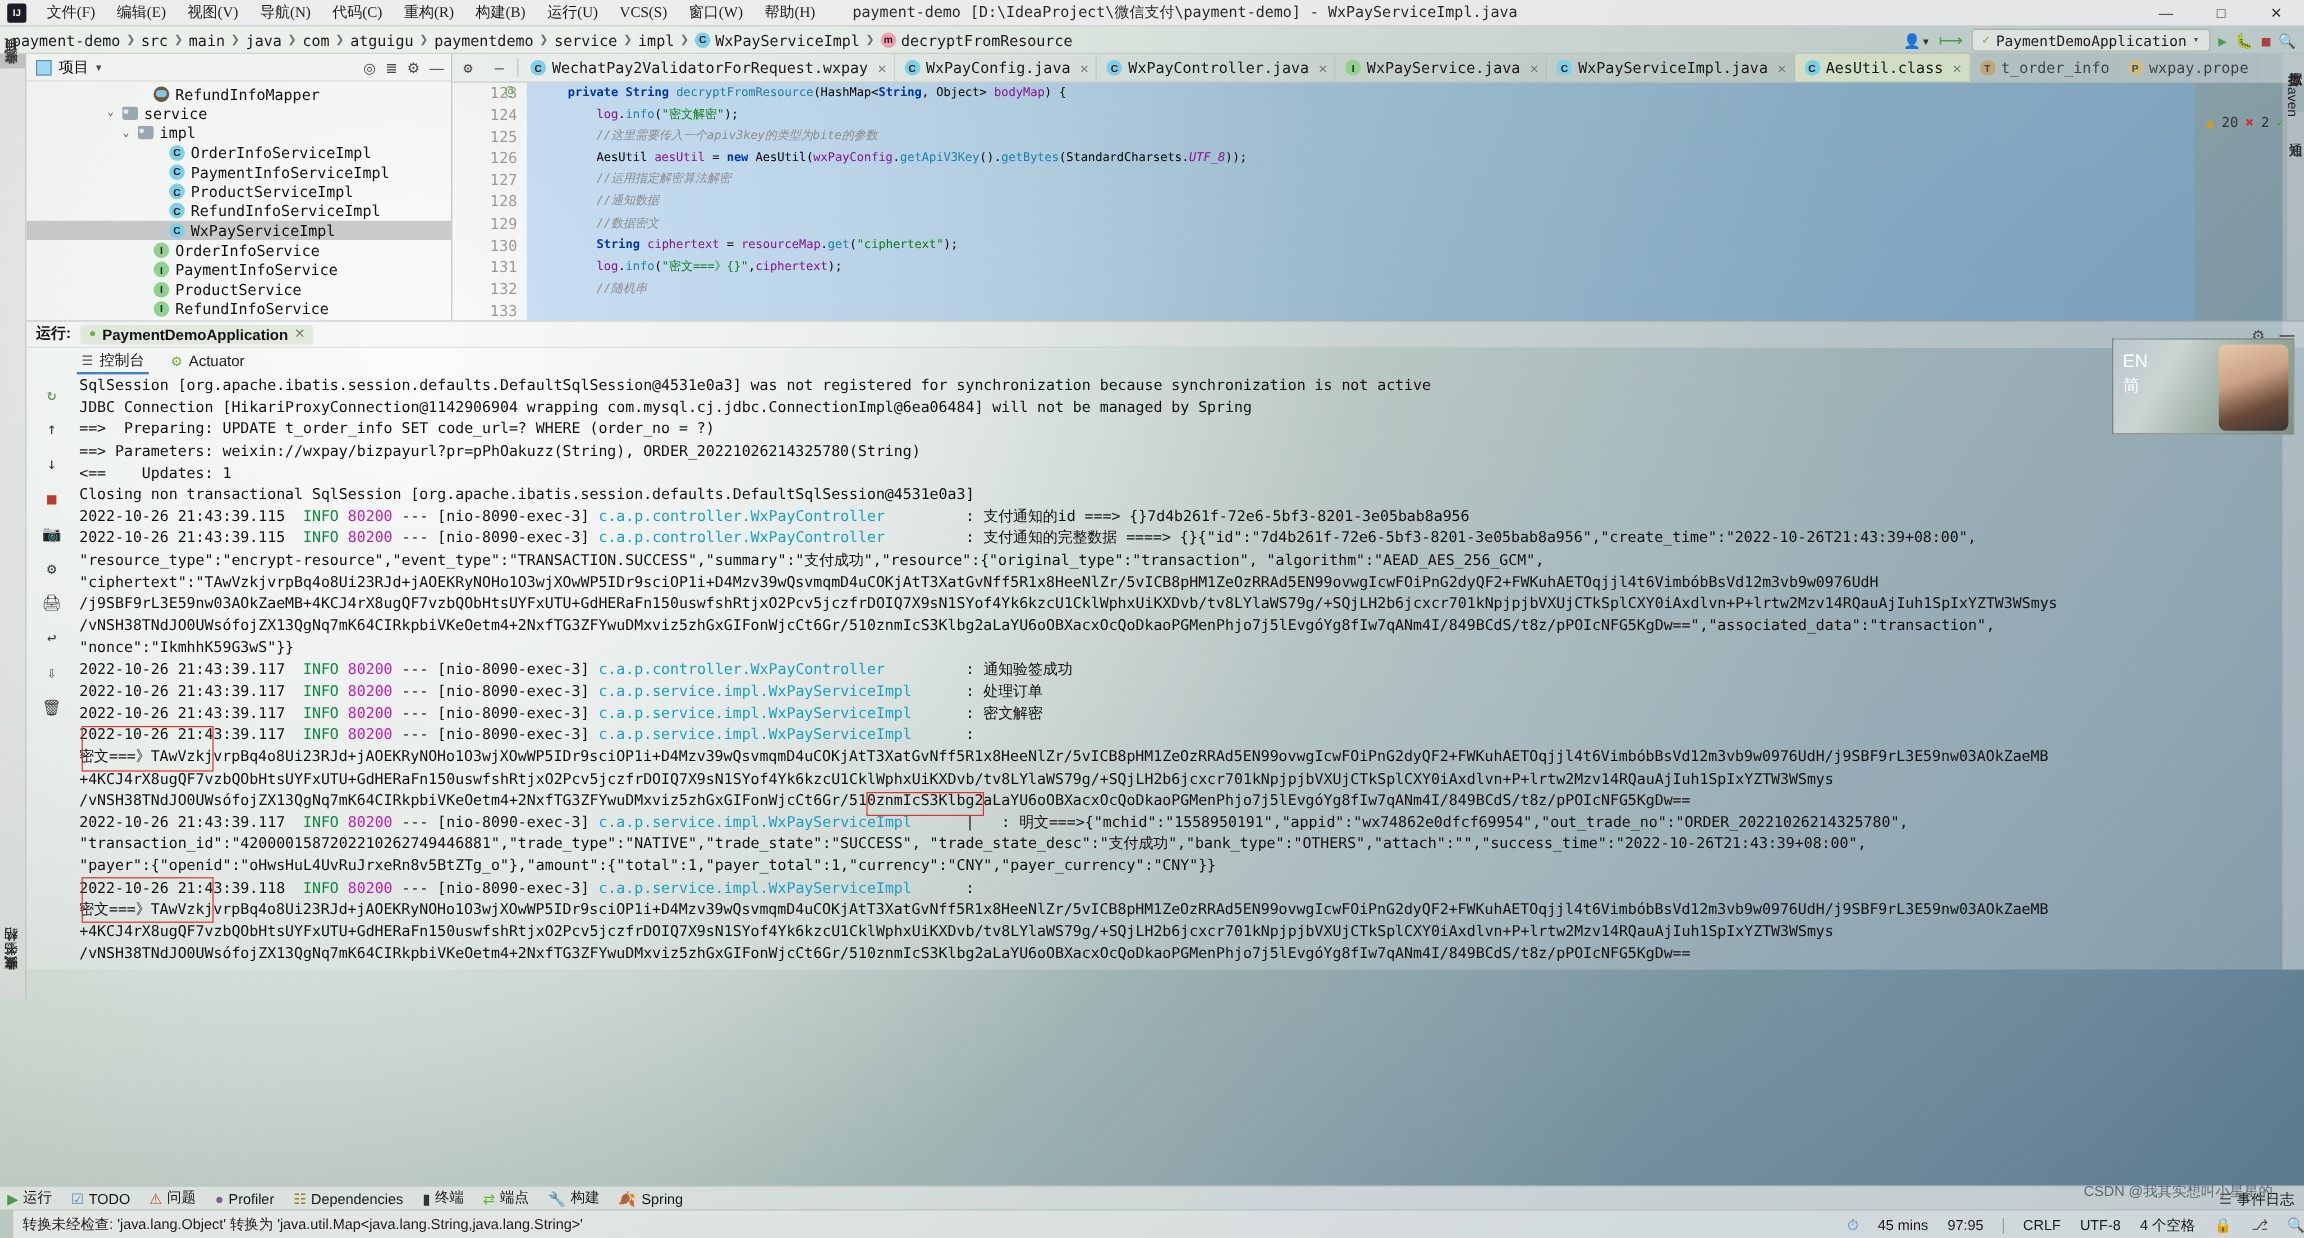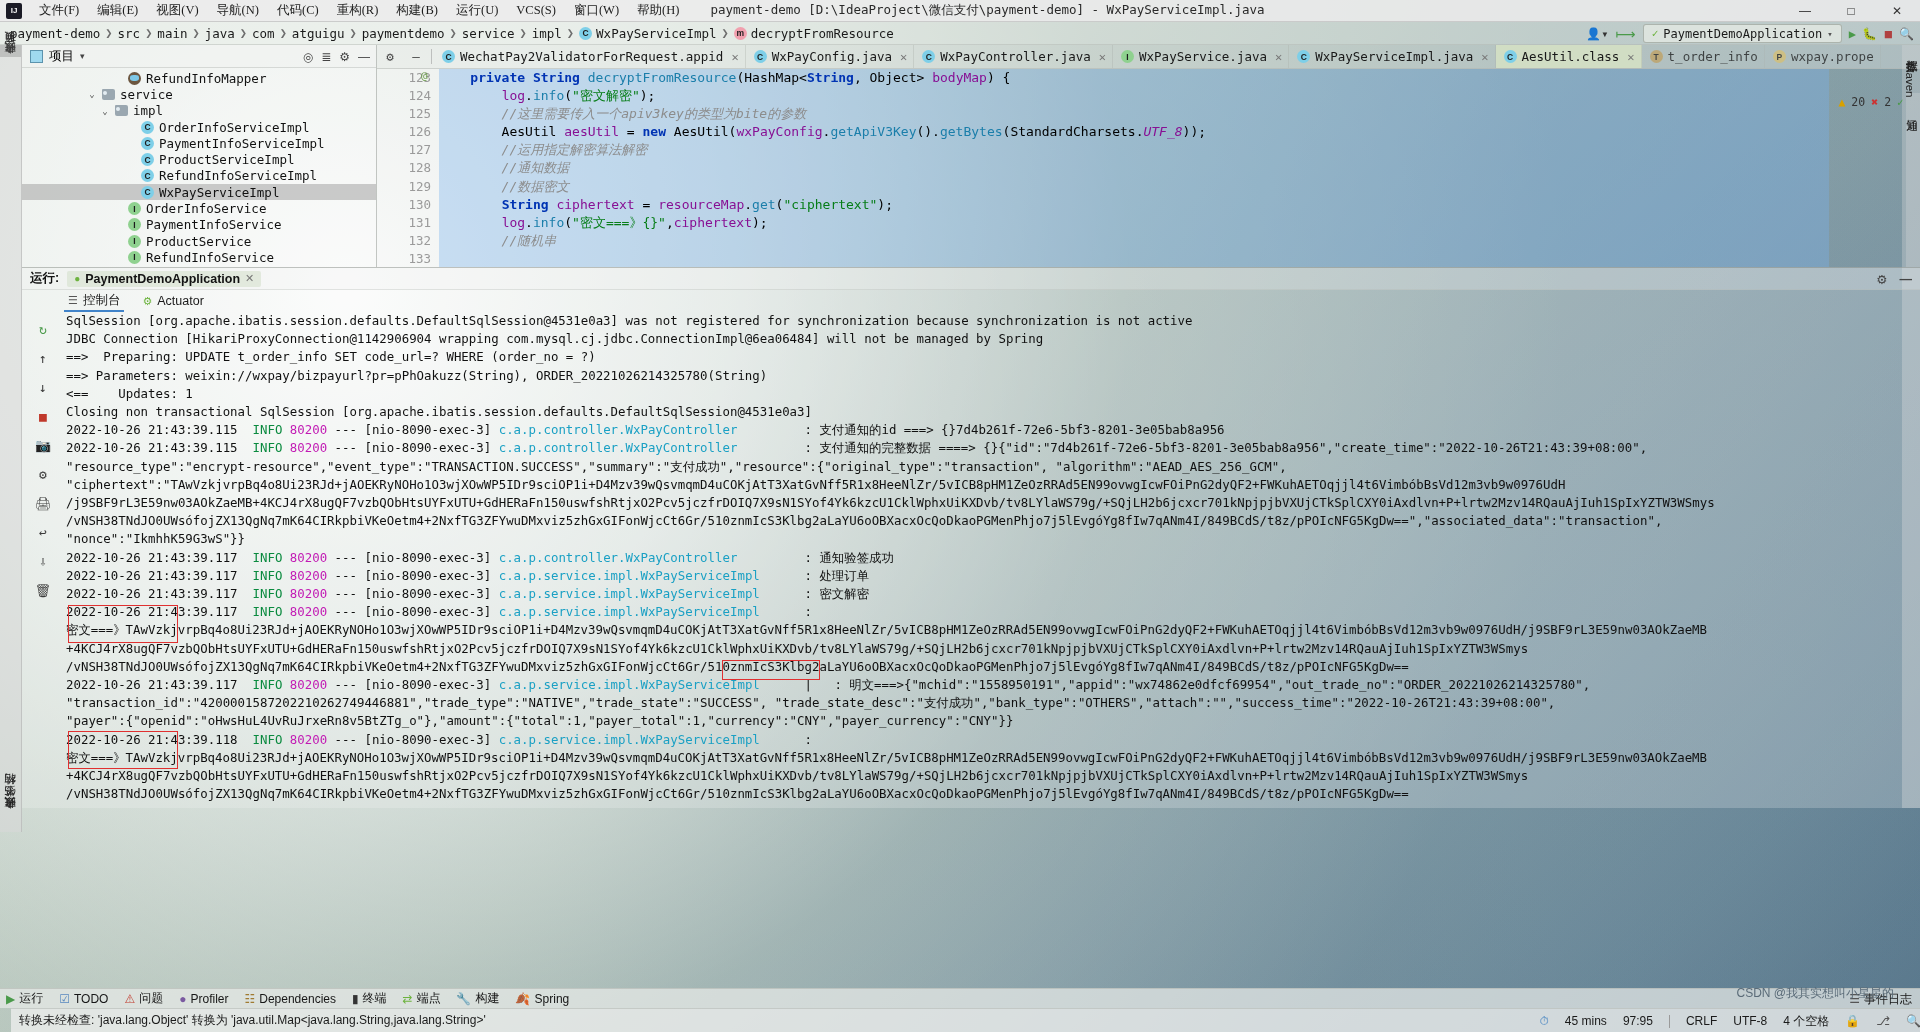--- a/index.html
+++ b/index.html
@@ -139,21 +139,21 @@
   .codearea{ position:relative; height:198px; overflow:hidden;
              background:rgba(255,255,255,0.03); }
   .gutter{
     position:absolute;left:0;top:0;width:62px;height:198px;
     background:rgba(238,240,238,0.20);
     text-align:right; color:#9a9a9a; font-size:12.5px;
   }
   .gline{height:18.1px;line-height:18.1px;padding-right:8px;}
   .gmark{position:absolute;left:44px;color:#6f9f4f;font-size:11px;}
   .codelines{ position:absolute; left:62px; top:0; right:0; }
-  .cline{ height:18.1px; line-height:18.1px; white-space:pre; font-size:13px; }
+  .cline{ height:18.1px; line-height:18.1px; white-space:pre; font-size:10px; padding-left:10px; }
   .cline.hl{ background:rgba(255,250,205,0.28); }
   .selblock{
     position:absolute; left:62px; top:0; width:1390px; height:198px;
     background:rgba(120,175,235,0.38);
   }
   .kw{color:#0033b3;font-weight:bold;}
   .meth{color:#1a7eaa;}
   .fld{color:#871094;}
   .str{color:#067d17;}
   .cmt{color:#8c8c8c;font-style:italic;}
@@ -427,21 +427,21 @@
       </div>
   </div>
 
   <div class="editorwrap">
     <div class="tabbar">
       <div class="tbtn">⚙</div>
       <div class="tbtn">—</div>
       <div class="tabdiv"></div>
       <div class="etab">
         <span class="cico c">C</span>
-        <span>WechatPay2ValidatorForRequest.appid</span>
+        <span>WechatPay2ValidatorForRequest.wxpay</span>
         <span class="x">✕</span>
       </div>
       <div class="etab">
         <span class="cico c">C</span>
         <span>WxPayConfig.java</span>
         <span class="x">✕</span>
       </div>
       <div class="etab">
         <span class="cico c">C</span>
         <span>WxPayController.java</span>
@@ -555,20 +555,25 @@
       <div class="rt">🗑</div>
     </div>
 
     <div class="console" id="console"><div>SqlSession [org.apache.ibatis.session.defaults.DefaultSqlSession@4531e0a3] was not registered for synchronization because synchronization is not active</div><div>JDBC Connection [HikariProxyConnection@1142906904 wrapping com.mysql.cj.jdbc.ConnectionImpl@6ea06484] will not be managed by Spring</div><div>==&gt;  Preparing: UPDATE t_order_info SET code_url=? WHERE (order_no = ?)</div><div>==&gt; Parameters: weixin://wxpay/bizpayurl?pr=pPhOakuzz(String), ORDER_20221026214325780(String)</div><div>&lt;==    Updates: 1</div><div>Closing non transactional SqlSession [org.apache.ibatis.session.defaults.DefaultSqlSession@4531e0a3]</div><div>2022-10-26 21:43:39.115  <span class="lg-info">INFO</span> <span class="lg-pid">80200</span> --- [nio-8090-exec-3] <span class="lg-cls">c.a.p.controller.WxPayController</span>         : 支付通知的id ===&gt; {}7d4b261f-72e6-5bf3-8201-3e05bab8a956</div><div>2022-10-26 21:43:39.115  <span class="lg-info">INFO</span> <span class="lg-pid">80200</span> --- [nio-8090-exec-3] <span class="lg-cls">c.a.p.controller.WxPayController</span>         : 支付通知的完整数据 ====&gt; {}{"id":"7d4b261f-72e6-5bf3-8201-3e05bab8a956","create_time":"2022-10-26T21:43:39+08:00",</div><div>"resource_type":"encrypt-resource","event_type":"TRANSACTION.SUCCESS","summary":"支付成功","resource":{"original_type":"transaction", "algorithm":"AEAD_AES_256_GCM",</div><div>"ciphertext":"TAwVzkjvrpBq4o8Ui23RJd+jAOEKRyNOHo1O3wjXOwWP5IDr9sciOP1i+D4Mzv39wQsvmqmD4uCOKjAtT3XatGvNff5R1x8HeeNlZr/5vICB8pHM1ZeOzRRAd5EN99ovwgIcwFOiPnG2dyQF2+FWKuhAETOqjjl4t6VimbóbBsVd12m3vb9w0976UdH</div><div>/j9SBF9rL3E59nw03AOkZaeMB+4KCJ4rX8ugQF7vzbQObHtsUYFxUTU+GdHERaFn150uswfshRtjxO2Pcv5jczfrDOIQ7X9sN1SYof4Yk6kzcU1CklWphxUiKXDvb/tv8LYlaWS79g/+SQjLH2b6jcxcr701kNpjpjbVXUjCTkSplCXY0iAxdlvn+P+lrtw2Mzv14RQauAjIuh1SpIxYZTW3WSmys</div><div>/vNSH38TNdJO0UWsófojZX13QgNq7mK64CIRkpbiVKeOetm4+2NxfTG3ZFYwuDMxviz5zhGxGIFonWjcCt6Gr/510znmIcS3Klbg2aLaYU6oOBXacxOcQoDkaoPGMenPhjo7j5lEvgóYg8fIw7qANm4I/849BCdS/t8z/pPOIcNFG5KgDw==","associated_data":"transaction",</div><div>"nonce":"IkmhhK59G3wS"}}</div><div>2022-10-26 21:43:39.117  <span class="lg-info">INFO</span> <span class="lg-pid">80200</span> --- [nio-8090-exec-3] <span class="lg-cls">c.a.p.controller.WxPayController</span>         : 通知验签成功</div><div>2022-10-26 21:43:39.117  <span class="lg-info">INFO</span> <span class="lg-pid">80200</span> --- [nio-8090-exec-3] <span class="lg-cls">c.a.p.service.impl.WxPayServiceImpl</span>      : 处理订单</div><div>2022-10-26 21:43:39.117  <span class="lg-info">INFO</span> <span class="lg-pid">80200</span> --- [nio-8090-exec-3] <span class="lg-cls">c.a.p.service.impl.WxPayServiceImpl</span>      : 密文解密</div><div>2022-10-26 21:43:39.117  <span class="lg-info">INFO</span> <span class="lg-pid">80200</span> --- [nio-8090-exec-3] <span class="lg-cls">c.a.p.service.impl.WxPayServiceImpl</span>      : </div><div>密文===》TAwVzkjvrpBq4o8Ui23RJd+jAOEKRyNOHo1O3wjXOwWP5IDr9sciOP1i+D4Mzv39wQsvmqmD4uCOKjAtT3XatGvNff5R1x8HeeNlZr/5vICB8pHM1ZeOzRRAd5EN99ovwgIcwFOiPnG2dyQF2+FWKuhAETOqjjl4t6VimbóbBsVd12m3vb9w0976UdH/j9SBF9rL3E59nw03AOkZaeMB</div><div>+4KCJ4rX8ugQF7vzbQObHtsUYFxUTU+GdHERaFn150uswfshRtjxO2Pcv5jczfrDOIQ7X9sN1SYof4Yk6kzcU1CklWphxUiKXDvb/tv8LYlaWS79g/+SQjLH2b6jcxcr701kNpjpjbVXUjCTkSplCXY0iAxdlvn+P+lrtw2Mzv14RQauAjIuh1SpIxYZTW3WSmys</div><div>/vNSH38TNdJO0UWsófojZX13QgNq7mK64CIRkpbiVKeOetm4+2NxfTG3ZFYwuDMxviz5zhGxGIFonWjcCt6Gr/510znmIcS3Klbg2aLaYU6oOBXacxOcQoDkaoPGMenPhjo7j5lEvgóYg8fIw7qANm4I/849BCdS/t8z/pPOIcNFG5KgDw==</div><div>2022-10-26 21:43:39.117  <span class="lg-info">INFO</span> <span class="lg-pid">80200</span> --- [nio-8090-exec-3] <span class="lg-cls">c.a.p.service.impl.WxPayServiceImpl</span>      |   : 明文===&gt;{"mchid":"1558950191","appid":"wx74862e0dfcf69954","out_trade_no":"ORDER_20221026214325780",</div><div>"transaction_id":"4200001587202210262749446881","trade_type":"NATIVE","trade_state":"SUCCESS", "trade_state_desc":"支付成功","bank_type":"OTHERS","attach":"","success_time":"2022-10-26T21:43:39+08:00",</div><div>"payer":{"openid":"oHwsHuL4UvRuJrxeRn8v5BtZTg_o"},"amount":{"total":1,"payer_total":1,"currency":"CNY","payer_currency":"CNY"}}</div><div>2022-10-26 21:43:39.118  <span class="lg-info">INFO</span> <span class="lg-pid">80200</span> --- [nio-8090-exec-3] <span class="lg-cls">c.a.p.service.impl.WxPayServiceImpl</span>      : </div><div>密文===》TAwVzkjvrpBq4o8Ui23RJd+jAOEKRyNOHo1O3wjXOwWP5IDr9sciOP1i+D4Mzv39wQsvmqmD4uCOKjAtT3XatGvNff5R1x8HeeNlZr/5vICB8pHM1ZeOzRRAd5EN99ovwgIcwFOiPnG2dyQF2+FWKuhAETOqjjl4t6VimbóbBsVd12m3vb9w0976UdH/j9SBF9rL3E59nw03AOkZaeMB</div><div>+4KCJ4rX8ugQF7vzbQObHtsUYFxUTU+GdHERaFn150uswfshRtjxO2Pcv5jczfrDOIQ7X9sN1SYof4Yk6kzcU1CklWphxUiKXDvb/tv8LYlaWS79g/+SQjLH2b6jcxcr701kNpjpjbVXUjCTkSplCXY0iAxdlvn+P+lrtw2Mzv14RQauAjIuh1SpIxYZTW3WSmys</div><div>/vNSH38TNdJO0UWsófojZX13QgNq7mK64CIRkpbiVKeOetm4+2NxfTG3ZFYwuDMxviz5zhGxGIFonWjcCt6Gr/510znmIcS3Klbg2aLaYU6oOBXacxOcQoDkaoPGMenPhjo7j5lEvgóYg8fIw7qANm4I/849BCdS/t8z/pPOIcNFG5KgDw==</div></div>
 
     <div class="hlbox" style="left:46px; top:337px; width:110px; height:38px;"></div>
     <div class="hlbox" style="left:700px; top:392px; width:98px; height:20px;"></div>
     <div class="hlbox" style="left:46px; top:463px; width:110px; height:38px;"></div>
   </div>
 
+  <div class="webcam">
+    <div class="wc-en">EN</div>
+    <div class="wc-ban">简</div>
+    <div class="wc-face"></div>
+  </div>
 
   <div class="btmbar">
     <div class="btmitem">
       <span style="color:#4a9a4a;">▶</span>
       <span>运行</span>
     </div>
     <div class="btmitem">
       <span style="color:#5a8ac0;">☑</span>
       <span>TODO</span>
     </div>

